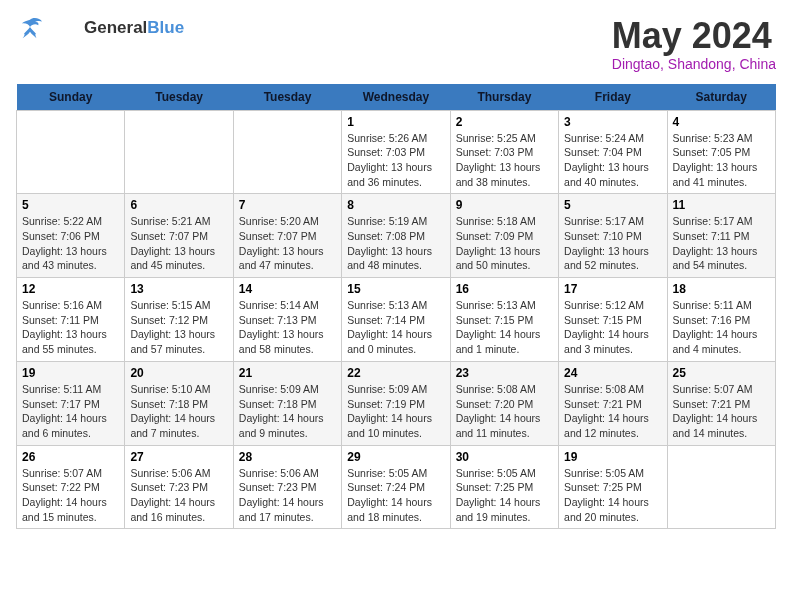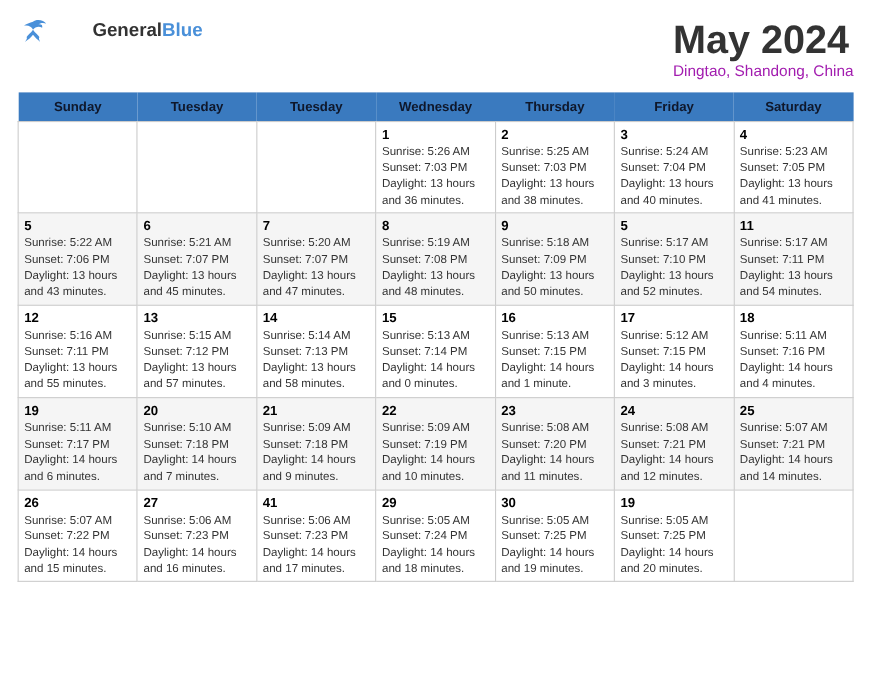--- a/index.html
+++ b/index.html
@@ -224,21 +224,21 @@
       <tr>
         <td>
           <div class="day-num">26</div>
           <div class="day-info">Sunrise: 5:07 AM<br>Sunset: 7:22 PM<br>Daylight: 14 hours<br>and 15 minutes.</div>
         </td>
         <td>
           <div class="day-num">27</div>
           <div class="day-info">Sunrise: 5:06 AM<br>Sunset: 7:23 PM<br>Daylight: 14 hours<br>and 16 minutes.</div>
         </td>
         <td>
-          <div class="day-num">41</div>
+          <div class="day-num">28</div>
           <div class="day-info">Sunrise: 5:06 AM<br>Sunset: 7:23 PM<br>Daylight: 14 hours<br>and 17 minutes.</div>
         </td>
         <td>
           <div class="day-num">29</div>
           <div class="day-info">Sunrise: 5:05 AM<br>Sunset: 7:24 PM<br>Daylight: 14 hours<br>and 18 minutes.</div>
         </td>
         <td>
           <div class="day-num">30</div>
           <div class="day-info">Sunrise: 5:05 AM<br>Sunset: 7:25 PM<br>Daylight: 14 hours<br>and 19 minutes.</div>
         </td>

